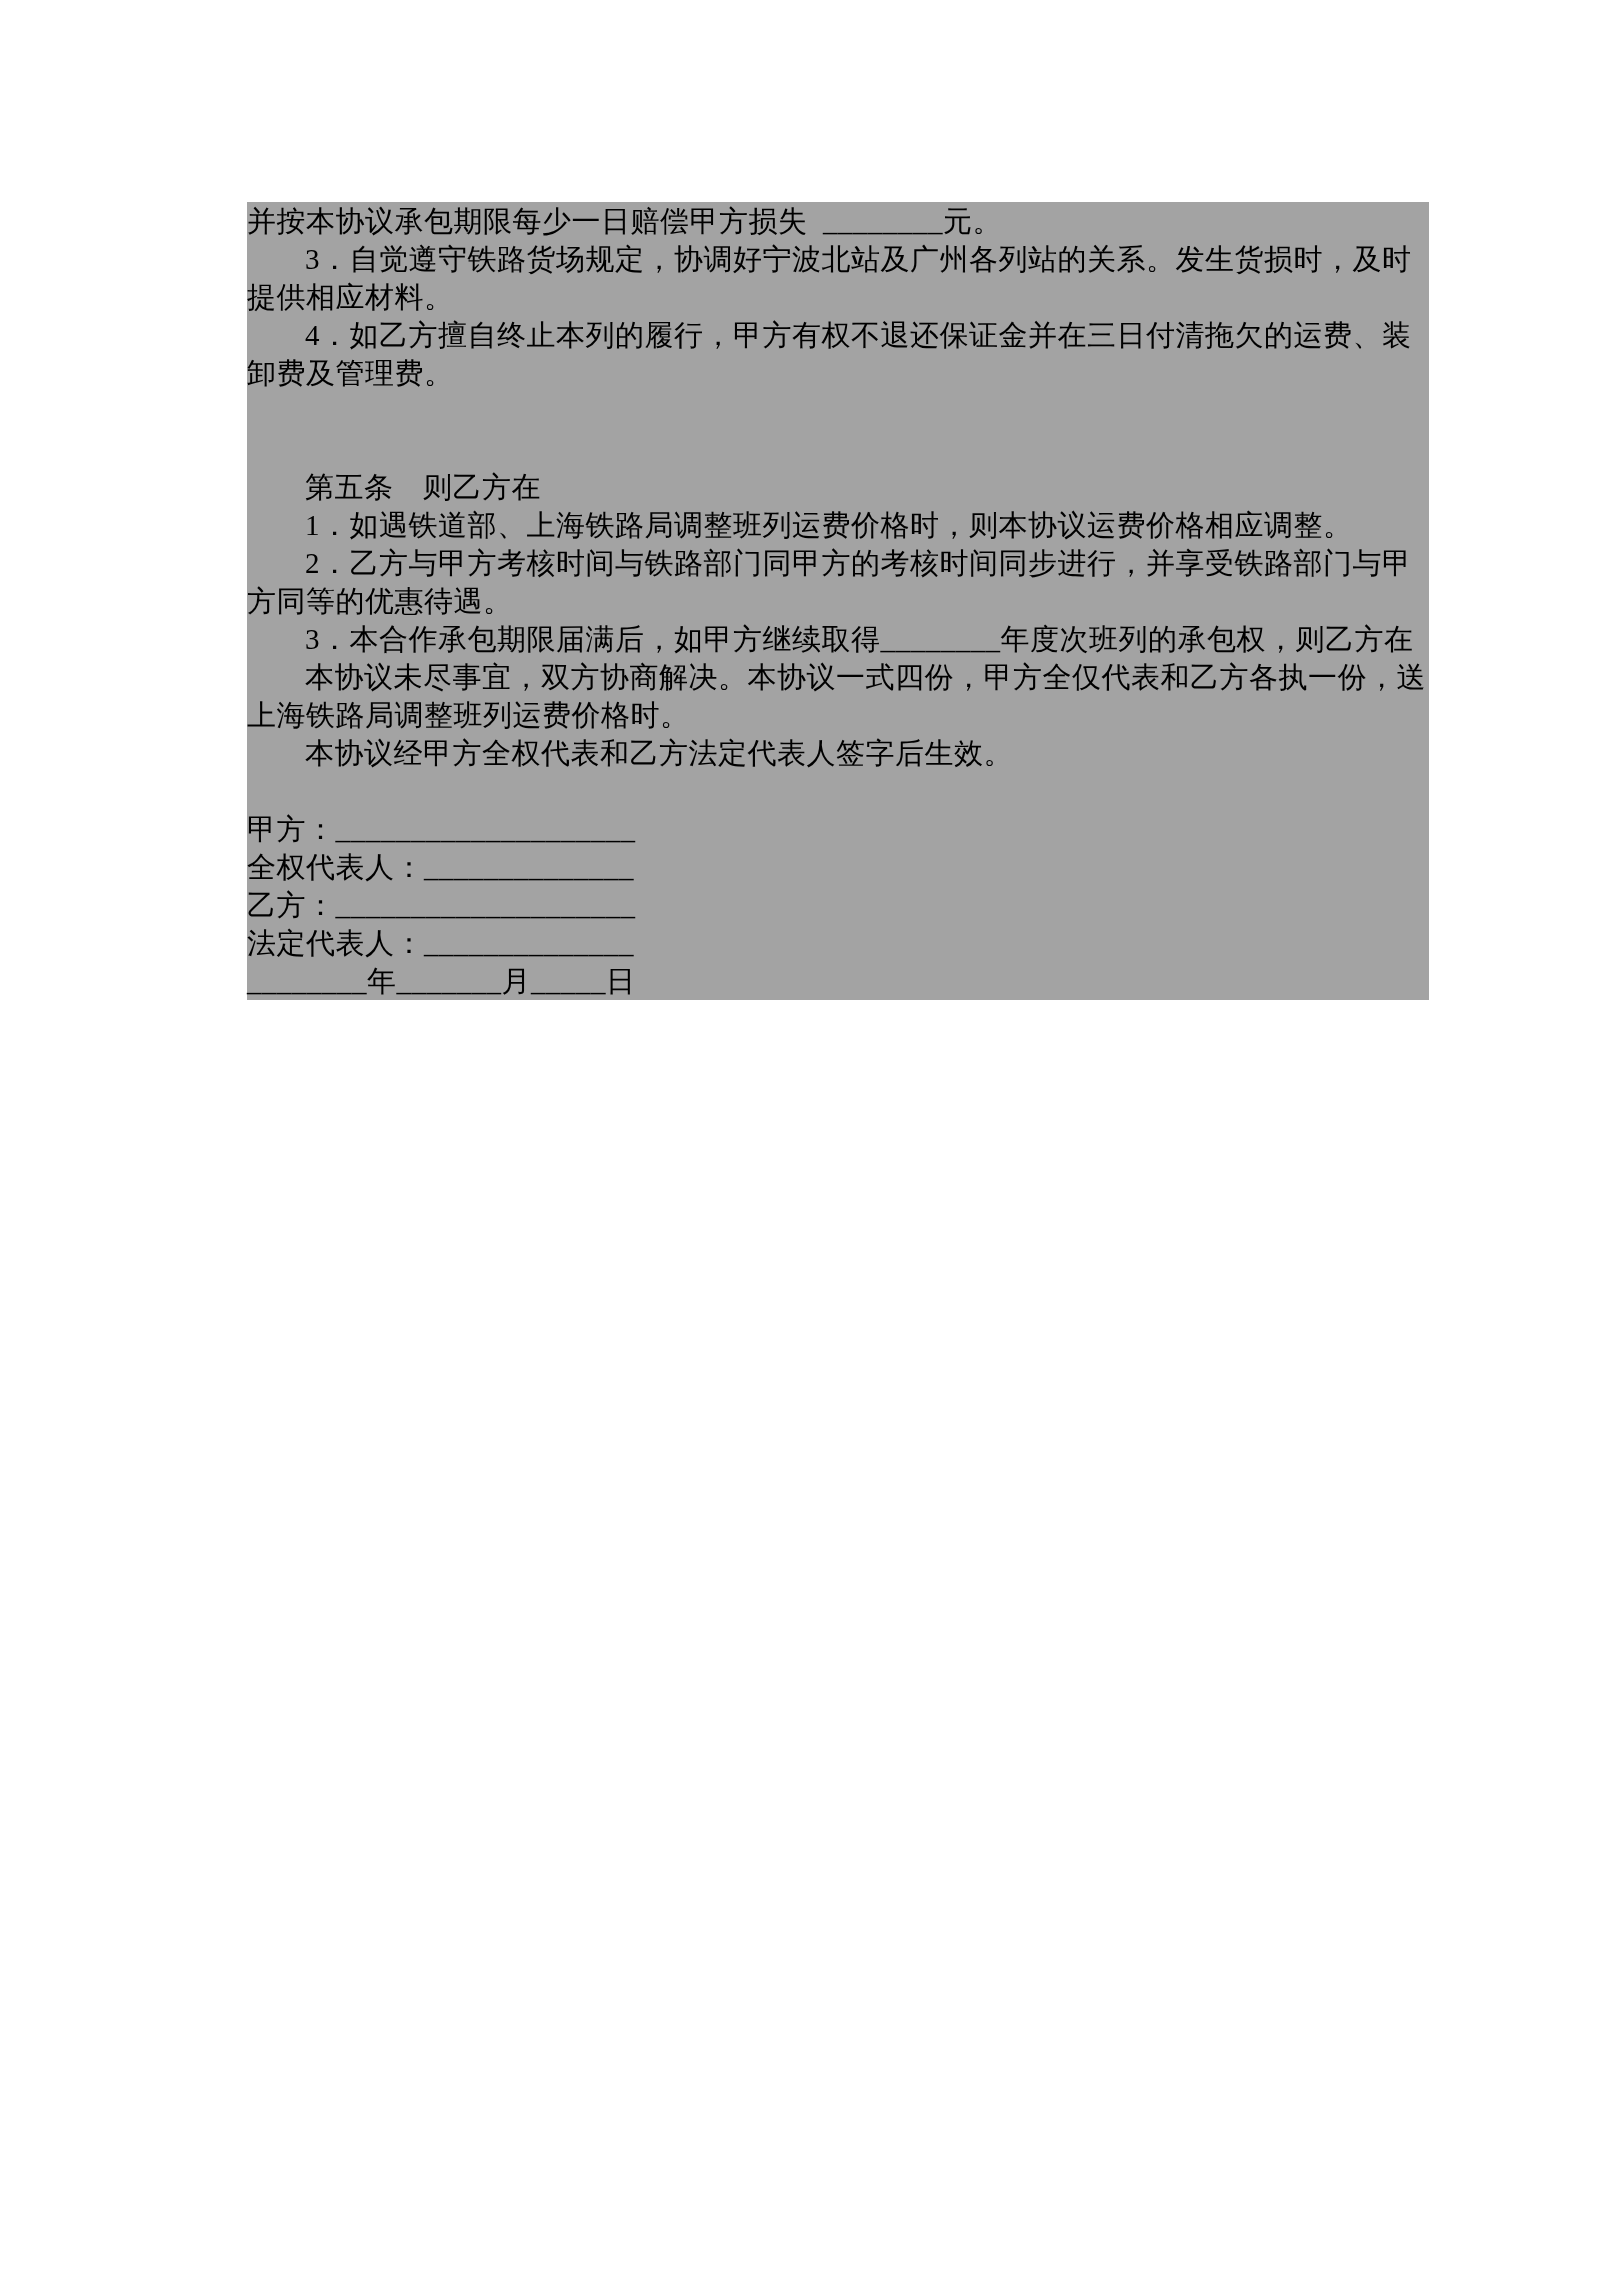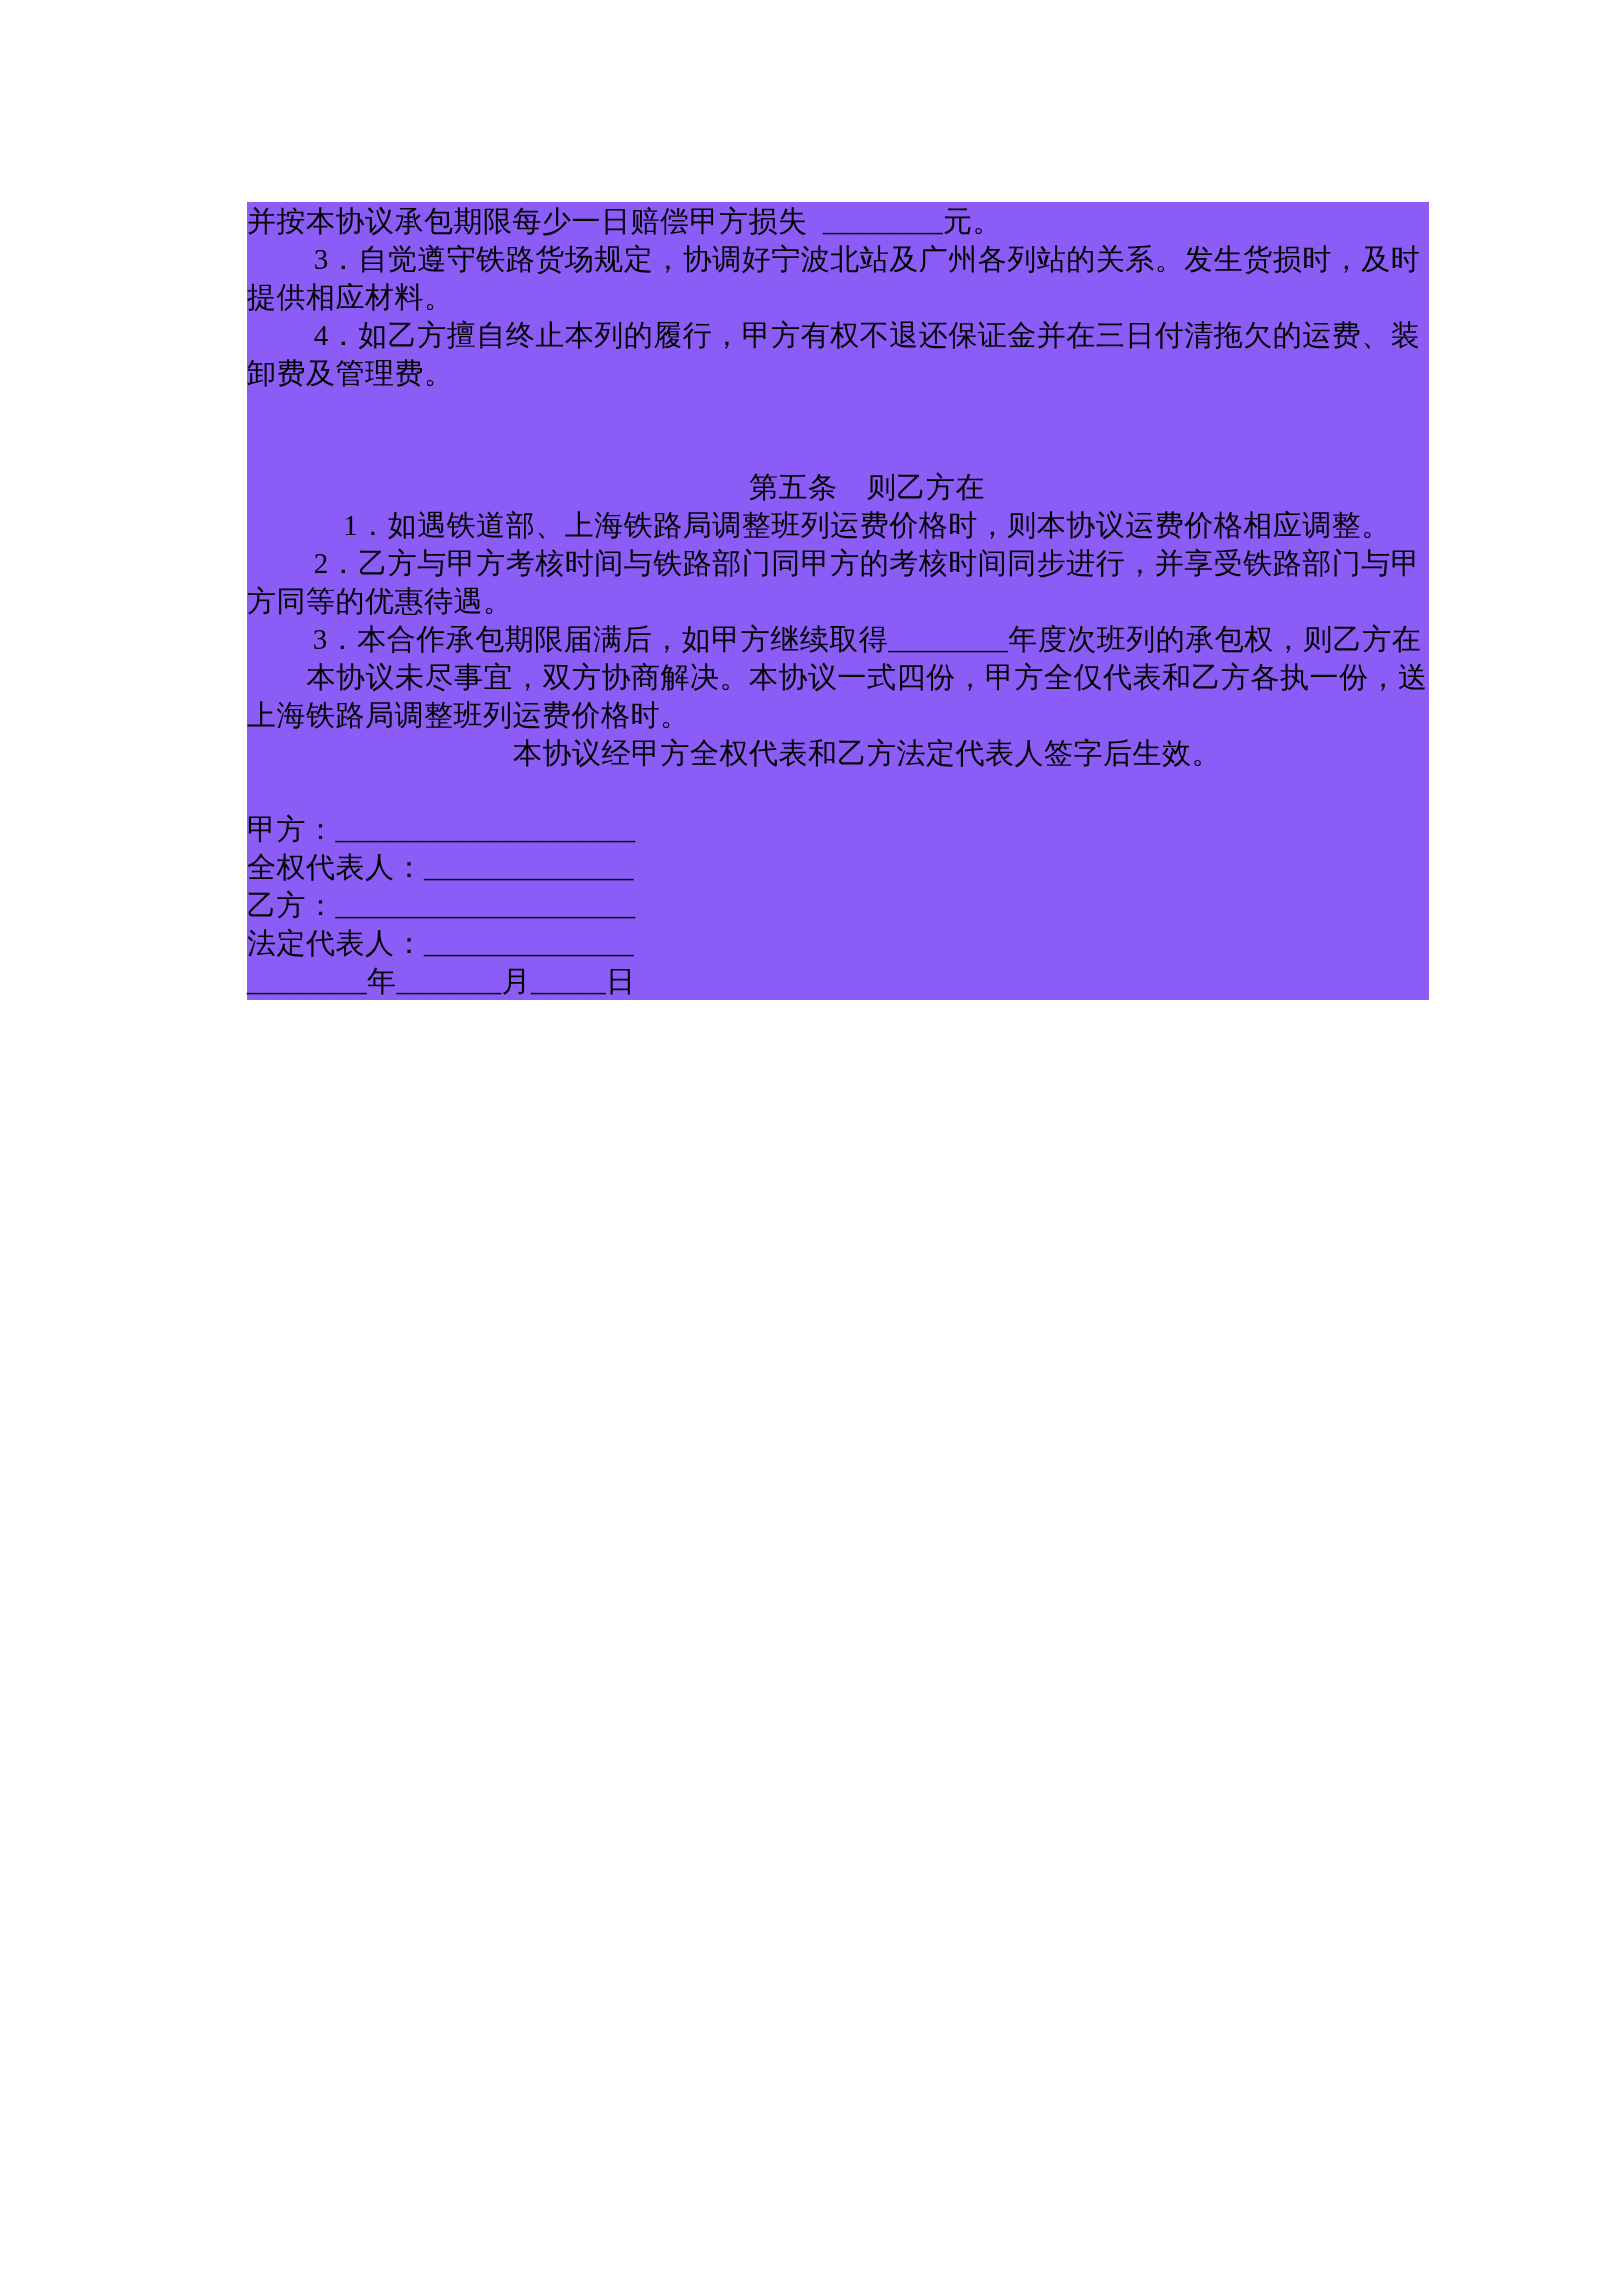--- a/index.html
+++ b/index.html
@@ -20,27 +20,26 @@
     font-size: 29px;
     line-height: 38px;
   }
   .line {
     height: 38px;
     white-space: pre;       
     letter-spacing: 0.5px;
   }
   .line.indent {
     padding-left: 58px;     
-    text-align: center;
   }
 </style>
 </head>
 <body>
 
-<div class="doc" id="doc" style="background: #8b5cf6; color: rgb(0, 0, 0);">
+<div class="doc" id="doc" style="background: #a3a3a3; color: rgb(0, 0, 0);">
     <div class="line">并按本协议承包期限每少一日赔偿甲方损失  ________元。</div>
     <div class="line indent">3．自觉遵守铁路货场规定，协调好宁波北站及广州各列站的关系。发生货损时，及时</div>
     <div class="line">提供相应材料。</div>
     <div class="line indent">4．如乙方擅自终止本列的履行，甲方有权不退还保证金并在三日付清拖欠的运费、装</div>
     <div class="line">卸费及管理费。</div>
     <div class="line">&nbsp;</div>
     <div class="line">&nbsp;</div>
     <div class="line indent">第五条　则乙方在</div>
     <div class="line indent">1．如遇铁道部、上海铁路局调整班列运费价格时，则本协议运费价格相应调整。</div>
     <div class="line indent">2．乙方与甲方考核时间与铁路部门同甲方的考核时间同步进行，并享受铁路部门与甲</div>

